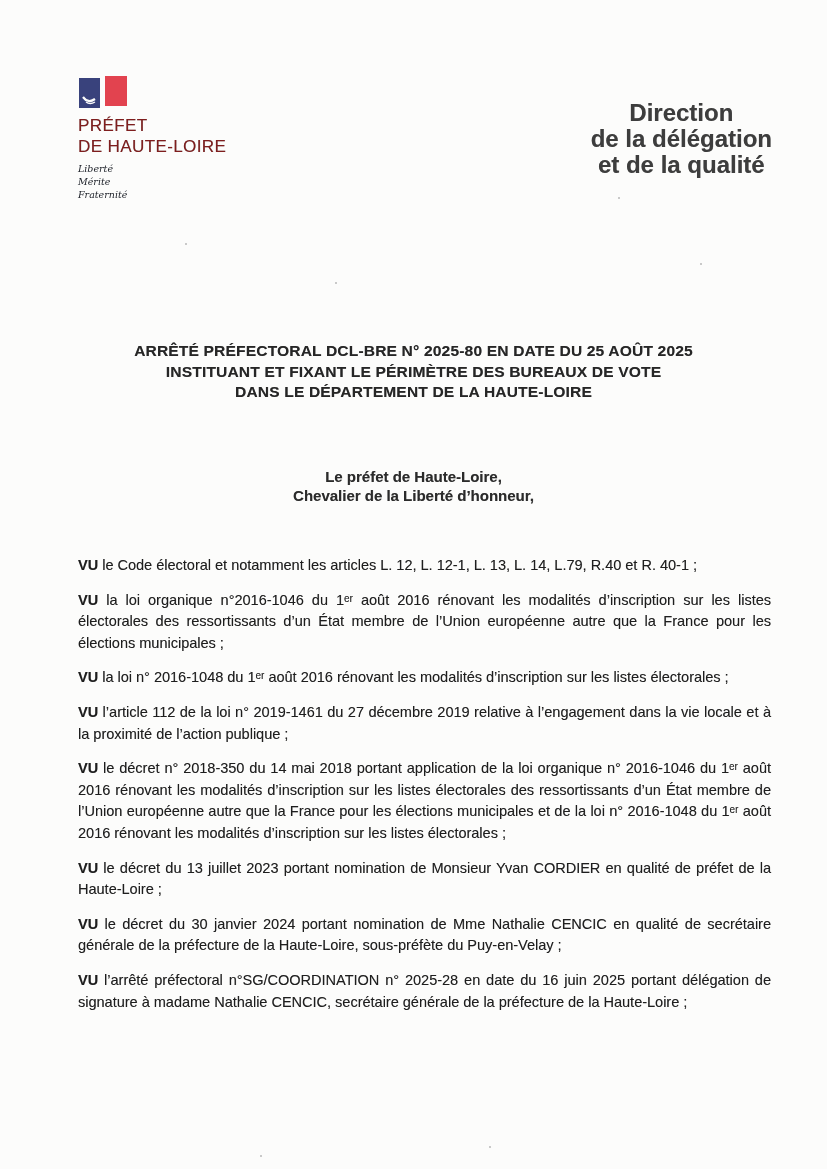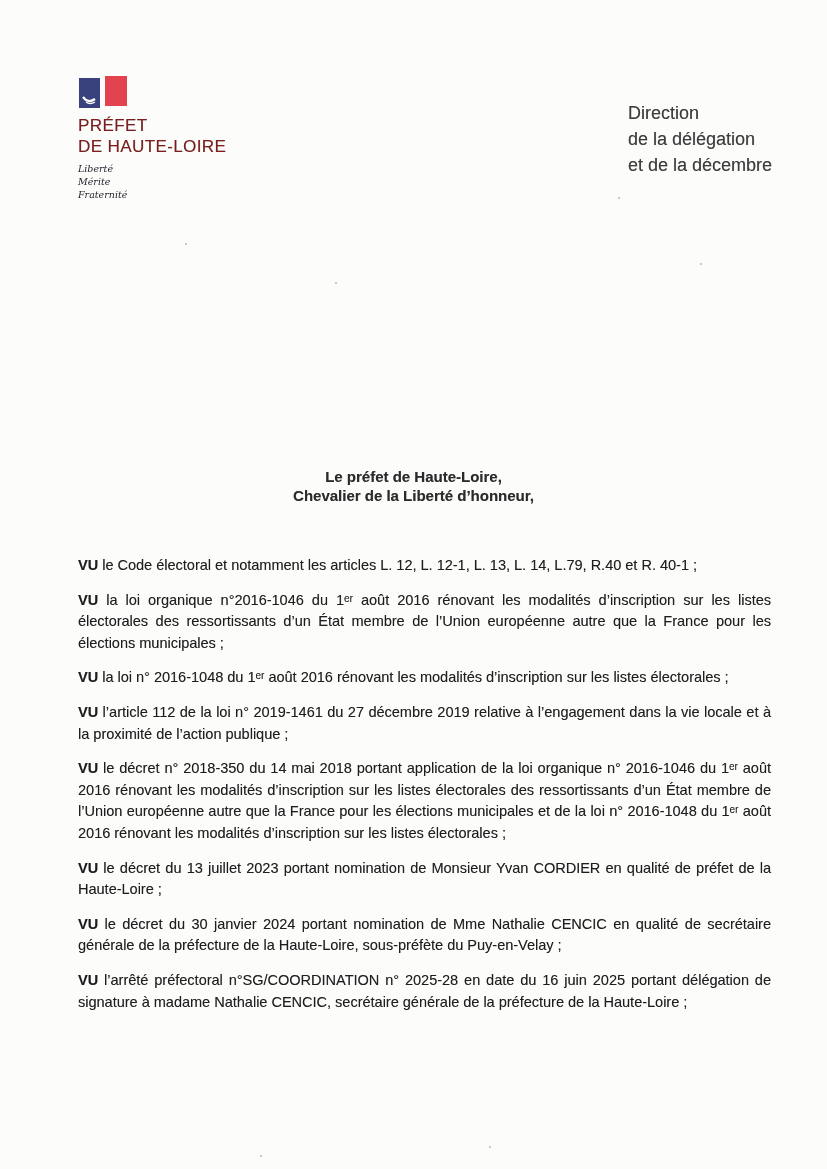--- a/index.html
+++ b/index.html
@@ -34,23 +34,23 @@
     font-family: "DejaVu Serif", serif;
     font-style: italic;
     font-size: 9.5px;
     line-height: 13px;
     color: #20242c;
   }
   .direction {
     position: absolute;
     top: 100px;
     right: 55px;
-    text-align: left;
-    font-size: 18px;
-    font-weight: 400;
+    text-align: center;
+    font-size: 24px;
+    font-weight: 700;
     line-height: 26px;
     color: #3d3d3d;
     text-shadow: 0.2px 0.2px 0.5px rgba(70,70,70,0.5);
   }
   
   .title {
     position: absolute;
     top: 341px;
     left: 0;
     right: 0;
@@ -119,23 +119,28 @@
     <div class="motto">
       <div>Liberté</div>
       <div>Mérite</div>
       <div>Fraternité</div>
     </div>
   </div>
 
   <div class="direction">
     <div>Direction</div>
     <div>de la délégation</div>
-    <div>et de la décembre</div>
+    <div>et de la qualité</div>
   </div>
 
+  <div class="title">
+    <div>ARRÊTÉ PRÉFECTORAL DCL-BRE N° 2025-80 EN DATE DU 25 AOÛT 2025</div>
+    <div>INSTITUANT ET FIXANT LE PÉRIMÈTRE DES BUREAUX DE VOTE</div>
+    <div>DANS LE DÉPARTEMENT DE LA HAUTE-LOIRE</div>
+  </div>
 
   <div class="salutation">
     <div>Le préfet de Haute-Loire,</div>
     <div>Chevalier de la Liberté d’honneur,</div>
   </div>
 
   <main class="doc-body">
     <p><strong class="lead">VU</strong><span> le Code électoral et notamment les articles L. 12, L. 12-1, L. 13, L. 14, L.79, R.40 et R. 40-1 ;</span></p>
     <p><strong class="lead">VU</strong><span> la loi organique n°2016-1046 du 1ᵉʳ août 2016 rénovant les modalités d’inscription sur les listes électorales des ressortissants d’un État membre de l’Union européenne autre que la France pour les élections municipales ;</span></p>
     <p><strong class="lead">VU</strong><span> la loi n° 2016-1048 du 1ᵉʳ août 2016 rénovant les modalités d’inscription sur les listes électorales ;</span></p>

